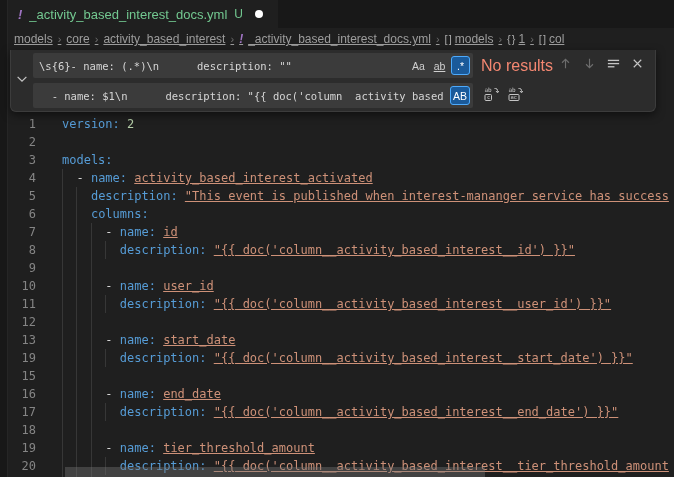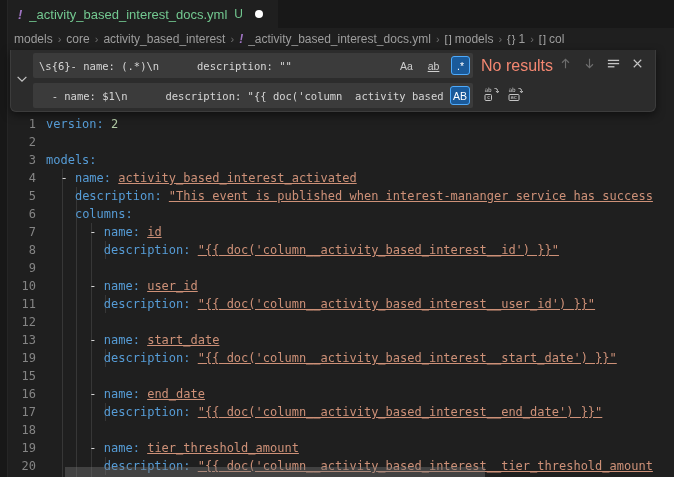--- a/index.html
+++ b/index.html
@@ -17,56 +17,56 @@
   .tab{ position:absolute; left:0; top:0; width:270px; height:28px; background:#1f1f1f;
     display:flex; align-items:center; padding:0 10px; }
   .ticon{ color:var(--c-yaml,#a074c4); font-weight:bold; font-style:italic; font-size:13px; margin-right:7px; }
   .tlabel{ color:var(--c-git,#73c991); font-size:13px; }
   .tgit{ color:var(--c-git,#73c991); font-size:12px; margin-left:7px; }
   .tdot{ width:8px; height:8px; border-radius:50%; background:#ffffff; margin-left:12px; }
 
   
   .breadcrumbs{ position:absolute; left:8px; top:28px; right:0; height:22px; background:#1f1f1f;
     display:flex; align-items:center; font-size:12px; color:#9d9d9d;
-    padding-left:6px; white-space:nowrap; overflow:hidden; }
+    padding-left:6px; white-space:nowrap; overflow:hidden;text-decoration:underline; }
   .bc-item{ display:flex; align-items:center; cursor:pointer; }
   .bc-sep{ margin:0 5px; color:#6e6e6e; font-size:11px; }
   .bc-yaml{ color:var(--c-yaml,#a074c4); font-weight:bold; font-style:italic; margin-right:5px; font-size:12px; }
   .bc-sym{ margin-right:4px; font-size:11px; color:#a9a9a9; letter-spacing:-1px; }
 
   
   .find-widget{ position:absolute; left:10px; top:50px; width:646px; height:62px;
     background:#2c2c2c; border:1px solid #3c3c3c; border-top:none;
     border-radius:0 0 6px 6px; box-shadow:0 3px 9px rgba(0,0,0,.5);
     display:flex; z-index:10; }
   .fw-toggle{ width:22px; display:flex; align-items:center; justify-content:center; color:#c5c5c5; cursor:pointer; }
   .fw-main{ flex:1; display:flex; flex-direction:column; justify-content:center; gap:5px; padding-right:6px; }
   .fw-row{ display:flex; align-items:center; height:25px; }
   .fw-input{ width:440px; height:25px; background:#3b3b3b; border-radius:2px;
     display:flex; align-items:center; overflow:hidden; padding:0 3px 0 6px; flex:none; }
   .fw-text{ font-family:"DejaVu Sans Mono",monospace; font-size:10.5px; color:#d6d6d6;
     white-space:pre; overflow:hidden; flex:1; }
-  .fw-opts{ display:flex; align-items:flex-start; gap:8px; flex:none; }
+  .fw-opts{ display:flex; align-items:flex-start; gap:2px; flex:none; }
   .fw-opt{ min-width:19px; height:19px; border-radius:3px; display:flex; align-items:center;
     justify-content:center; font-size:10.5px; color:#cfcfcf; cursor:pointer; padding:0 2px;
     border:1px solid transparent; }
   .fw-opt.ww{ text-decoration:underline; }
   .fw-opt.active{ background:#1a5a9a; border:1px solid var(--c-accent,#4daafc); color:#ffffff; }
   .fw-status{ color:var(--c-noresults,#f48771); font-size:16px; min-width:72px; margin-left:8px; }
   .fw-ic{ width:23px; height:23px; display:flex; align-items:center; justify-content:center;
     color:#c5c5c5; border-radius:4px; cursor:pointer; margin-left:1px; }
   .fw-ic.dim{ color:#6d6d6d; }
   .fw-ric{ margin-left:6px; }
 
   
   .code{ position:absolute; left:8px; top:115px; right:0; z-index:2; }
   .cl{ display:flex; height:18px; line-height:18px; font-family:"DejaVu Sans Mono",monospace;
     font-size:12px; white-space:pre; }
   .ln{ width:28px; text-align:right; color:#858585; flex:none; }
-  .lc{ margin-left:10px;text-align:right; }
+  .lc{ margin-left:26px;text-align:right; }
   .tk-key{ color:var(--c-key,#569cd6); }
   .tk-str{ color:var(--c-string,#ce9178);text-decoration:underline; }
   .tk-num{ color:var(--c-number,#b5cea8); }
   .tk-plain{ color:#d4d4d4; }
 
   .guide{ position:absolute; width:1px; background:#373737; z-index:1; }
   .hscroll{ position:absolute; left:65px; top:467px; width:420px; height:10px;
     background:rgba(121,121,121,.4); z-index:4; }
 </style>
 </head>

